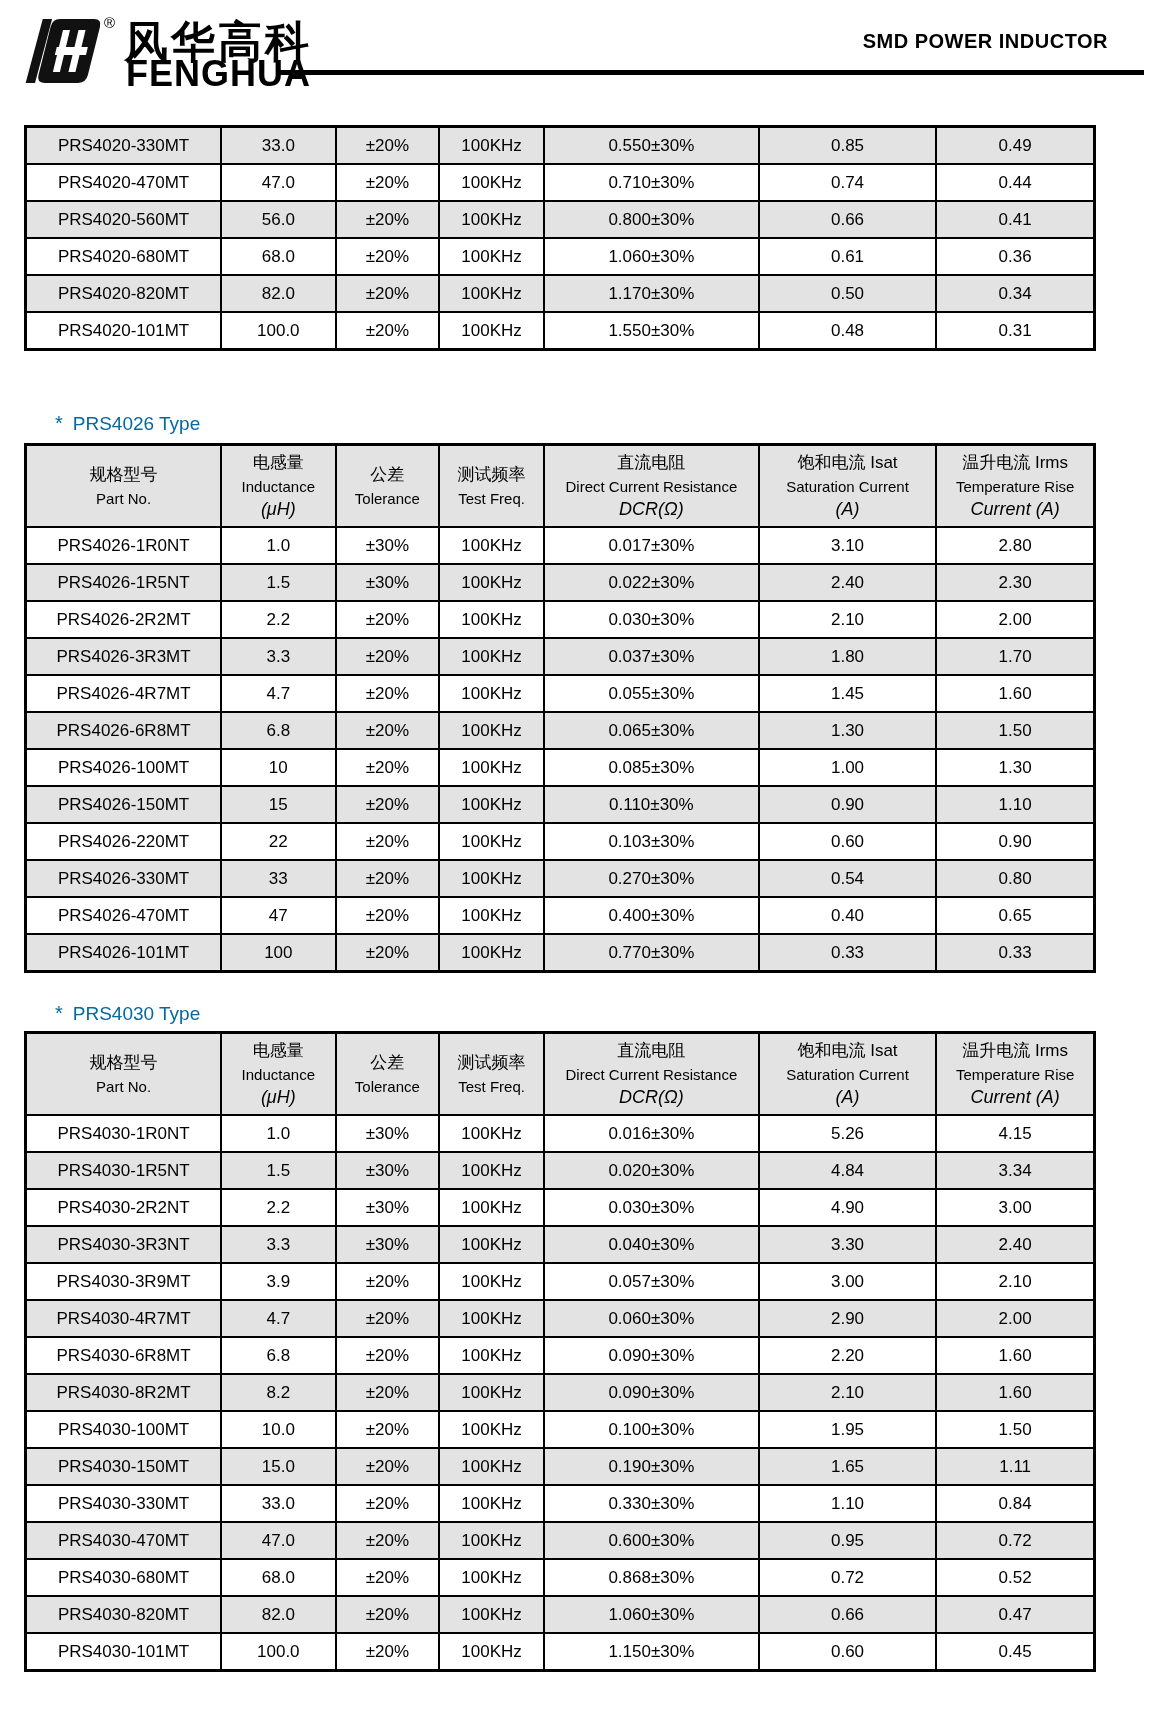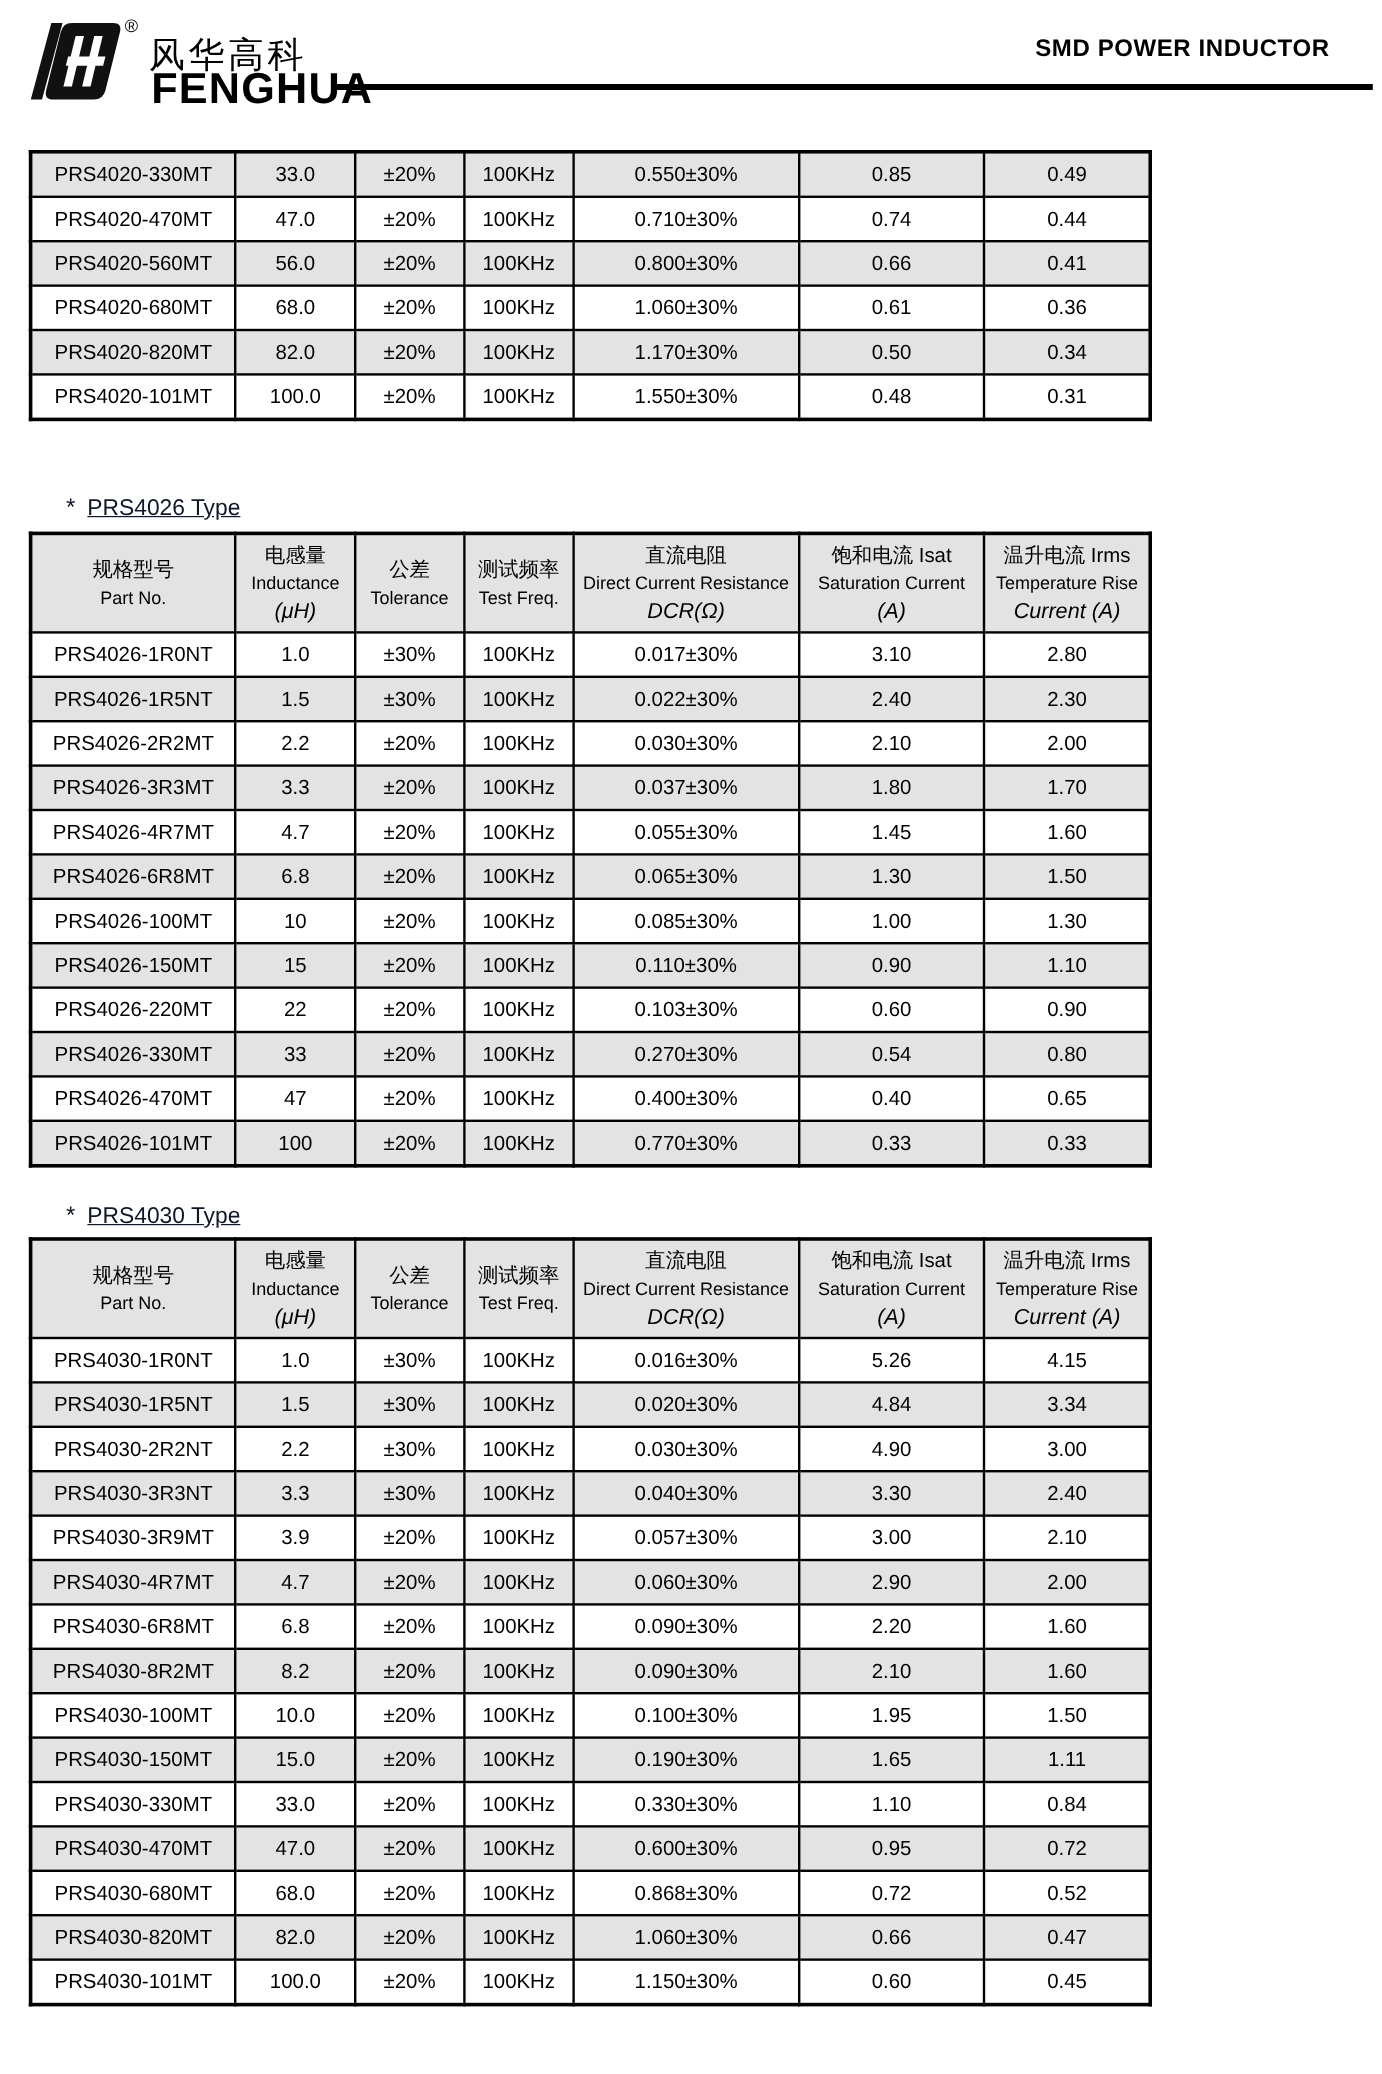--- a/index.html
+++ b/index.html
@@ -7,34 +7,34 @@
     width:1152px;height:1728px;
     font-family:"Liberation Sans", sans-serif;
     color:#000;
   }
   .page{position:relative;width:1152px;height:1728px;background:#ffffff;overflow:hidden;}
 
   
   .hdr{position:absolute;left:0;top:0;width:1152px;height:100px;}
   .logo-mark{position:absolute;left:24px;top:16px;width:78px;height:70px;}
   .reg-mark{position:absolute;left:104px;top:14px;font-size:15px;}
-  .logo-zh{position:absolute;left:124px;top:32px;font-size:30px;font-weight:normal;letter-spacing:3px;line-height:1;}
+  .logo-zh{position:absolute;left:124px;top:20px;font-size:44px;font-weight:bold;letter-spacing:3px;line-height:1;}
   .logo-en{position:absolute;left:126px;top:56px;font-size:36px;font-weight:bold;letter-spacing:1px;line-height:1;}
   .doc-title{position:absolute;right:44px;top:30px;font-size:20px;font-weight:bold;letter-spacing:0.5px;}
   .header-rule{position:absolute;left:278px;right:8px;top:70px;height:5px;background:#000;}
 
   
-  .section-title{position:absolute;left:55px;font-size:19px;color:#0f172a;text-decoration:underline;}
+  .section-title{position:absolute;left:55px;font-size:19px;color:#0369a1;}
   .section-title .marker{display:inline-block;margin-right:10px;font-size:20px;}
   #title-prs4026{top:412px;}
   #title-prs4030{top:1002px;}
 
   
   table.spec-table{
-    position:absolute;left:24px;width:936px;
+    position:absolute;left:24px;width:1072px;
     border-collapse:collapse;table-layout:fixed;
     border:3px solid #000;
     background:#fff;
   }
   #t-prs4020{top:125px;}
   #t-prs4026{top:443px;}
   #t-prs4030{top:1031px;}
 
   table.spec-table td, table.spec-table th{
     border:2px solid #000;

